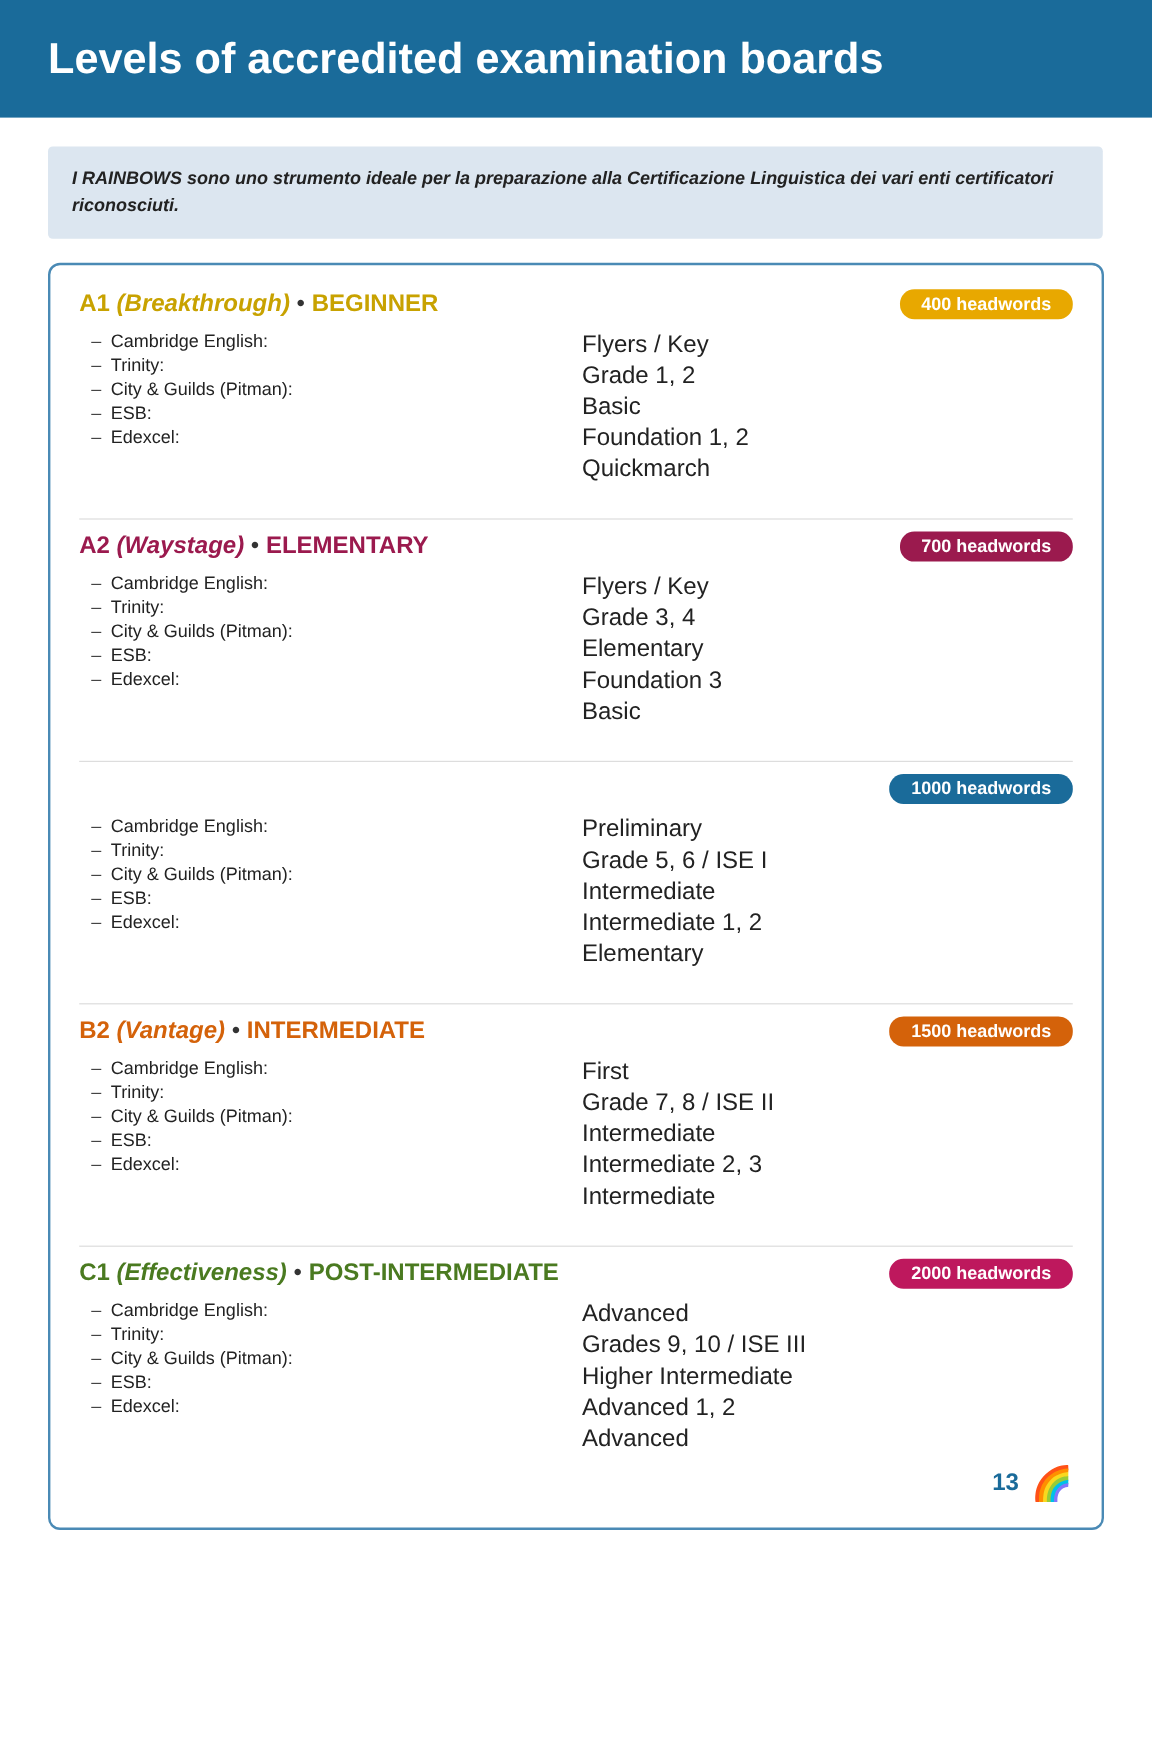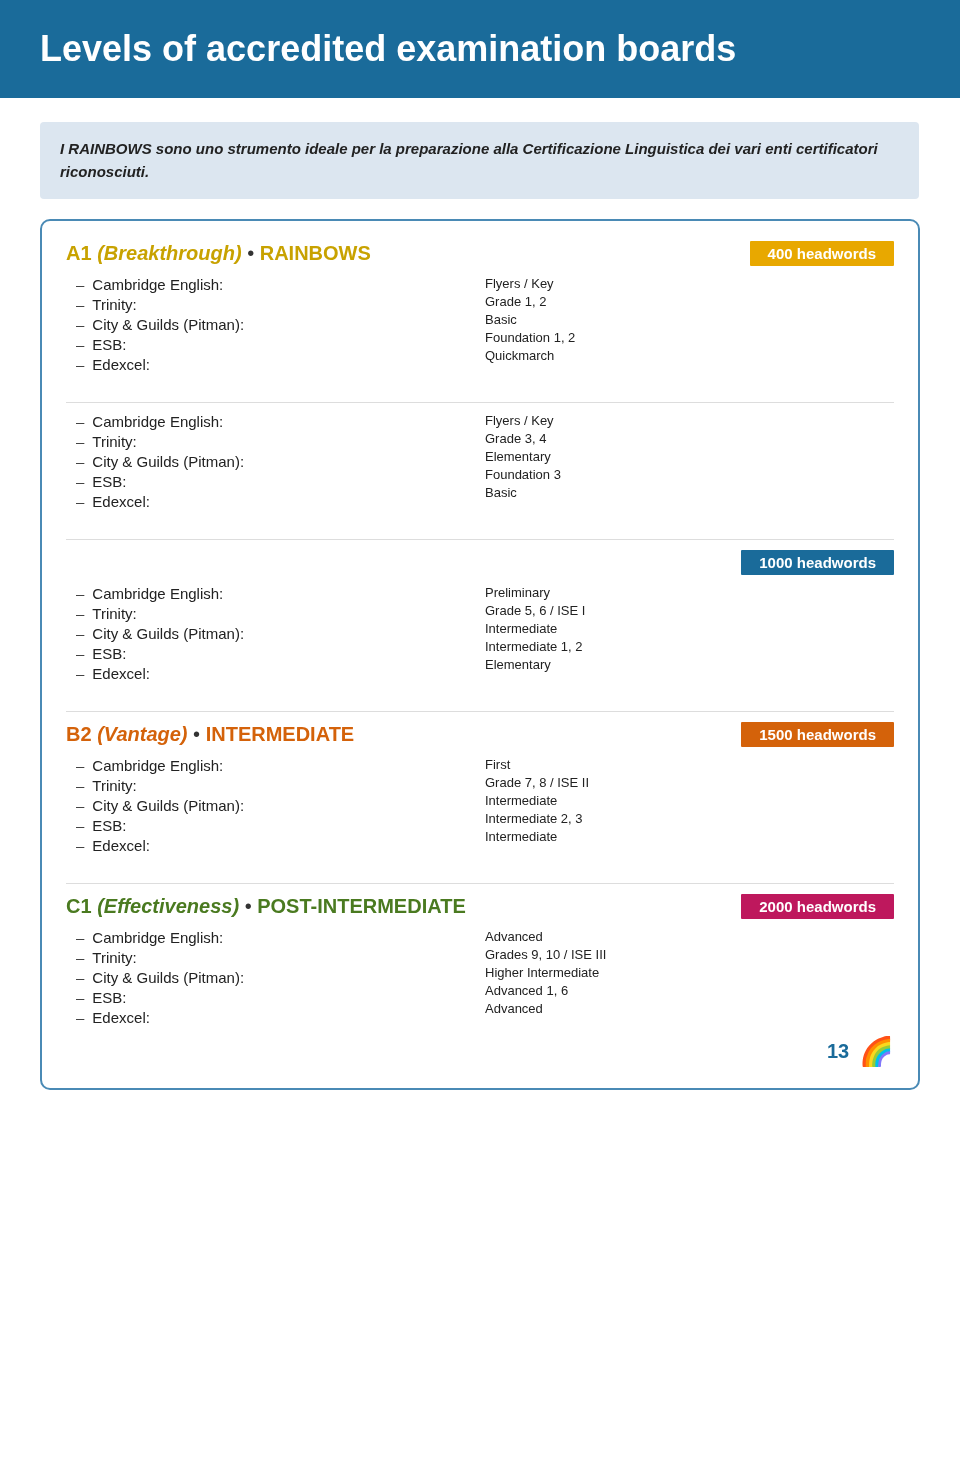--- a/index.html
+++ b/index.html
@@ -51,21 +51,21 @@
       flex-wrap: wrap;
       gap: 8px;
     }
     .level-title-left {
       font-size: 20px;
       font-weight: 900;
     }
     .badge {
       display: inline-block;
       padding: 4px 18px;
-      border-radius: 1px;
+      border-radius: 12px;
       color: #fff;
       font-size: 15px;
       font-weight: bold;
       margin-left: auto;
     }
 
     .level-content {
       display: flex;
       gap: 0;
     }
@@ -83,41 +83,41 @@
     }
     .exam-list .exam-item .dash {
       margin-right: 8px;
       color: #444;
     }
     .exam-values {
       flex: 1;
       padding-left: 10px;
     }
     .exam-values .val-item {
-      font-size: 13px;
+      font-size: 20px;
       color: #222;
       margin-bottom: 3px;
     }
   </style>
 </head>
 <body>
 
 <div class="header">
   <h1>Levels of accredited examination boards</h1>
 </div>
 
 <div class="intro-box">
   <p>I RAINBOWS sono uno strumento ideale per la preparazione alla Certificazione Linguistica dei vari enti certificatori riconosciuti.</p>
 </div>
 
 <div class="main-table">
   <div id="levels-container">
       <div class="level-block">
         <div class="level-header">
-          <span class="level-title-left" style="color: rgb(200, 162, 0);"><span style="font-weight:900;">A1</span> <span style="font-style:italic; font-weight:700;">(Breakthrough)</span> <span style="color:#333; font-weight:400; font-size:20px;">•</span> <span style="font-weight:900; font-size:20px; color:#c8a200;">RAINBOWS</span></span>
+          <span class="level-title-left" style="color: rgb(200, 162, 0);"><span style="font-weight:900;">A1</span> <span style="font-style:italic; font-weight:700;">(Breakthrough)</span> <span style="color:#333; font-weight:400; font-size:20px;">•</span> <span style="font-weight:900; font-size:20px; color:#c8a200;">BEGINNER</span></span>
           <span class="badge" style="background: rgb(232, 168, 0);">400 headwords</span>
         </div>
         <div class="level-content">
           <div class="exam-list">
             <div class="exam-item">
               <span class="dash">–</span>
               <span>Cambridge English:</span>
             </div>
             <div class="exam-item">
               <span class="dash">–</span>
@@ -140,20 +140,24 @@
             <div class="val-item">Flyers / Key</div>
             <div class="val-item">Grade 1, 2</div>
             <div class="val-item">Basic</div>
             <div class="val-item">Foundation 1, 2</div>
             <div class="val-item">Quickmarch</div>
           </div>
         </div>
       </div>
       <hr style="border-top: 1px solid rgb(221, 221, 221); border-right: none; border-bottom: none; border-left: none; border-image: initial; margin: 10px 0px;">
       <div class="level-block">
+        <div class="level-header">
+          <span class="level-title-left" style="color: rgb(155, 26, 78);"><span style="font-weight:900;">A2</span> <span style="font-style:italic; font-weight:700;">(Waystage)</span> <span style="color:#333; font-weight:400; font-size:20px;">•</span> <span style="font-weight:900; font-size:20px; color:#9b1a4e;">ELEMENTARY</span></span>
+          <span class="badge" style="background: rgb(155, 26, 78);">700 headwords</span>
+        </div>
         <div class="level-content">
           <div class="exam-list">
             <div class="exam-item">
               <span class="dash">–</span>
               <span>Cambridge English:</span>
             </div>
             <div class="exam-item">
               <span class="dash">–</span>
               <span>Trinity:</span>
             </div>
@@ -280,21 +284,21 @@
             </div>
             <div class="exam-item">
               <span class="dash">–</span>
               <span>Edexcel:</span>
             </div>
           </div>
           <div class="exam-values">
             <div class="val-item">Advanced</div>
             <div class="val-item">Grades 9, 10 / ISE III</div>
             <div class="val-item">Higher Intermediate</div>
-            <div class="val-item">Advanced 1, 6</div>
+            <div class="val-item">Advanced 1, 2</div>
             <div class="val-item">Advanced</div>
           </div>
         </div>
       </div>
     </div>
   <div style="display:flex; justify-content:flex-end; align-items:center; margin-top:6px;">
     <span style="font-size:20px; font-weight:900; color:#1a6b9a; margin-right:10px;">13</span>
     <span style="font-size:28px;">🌈</span>
   </div>
 </div>

